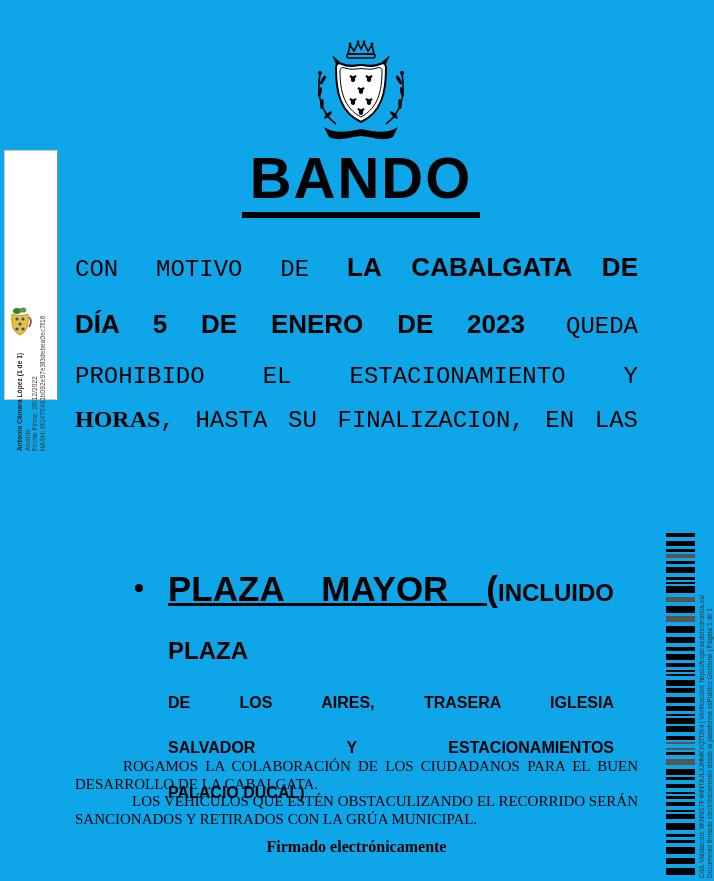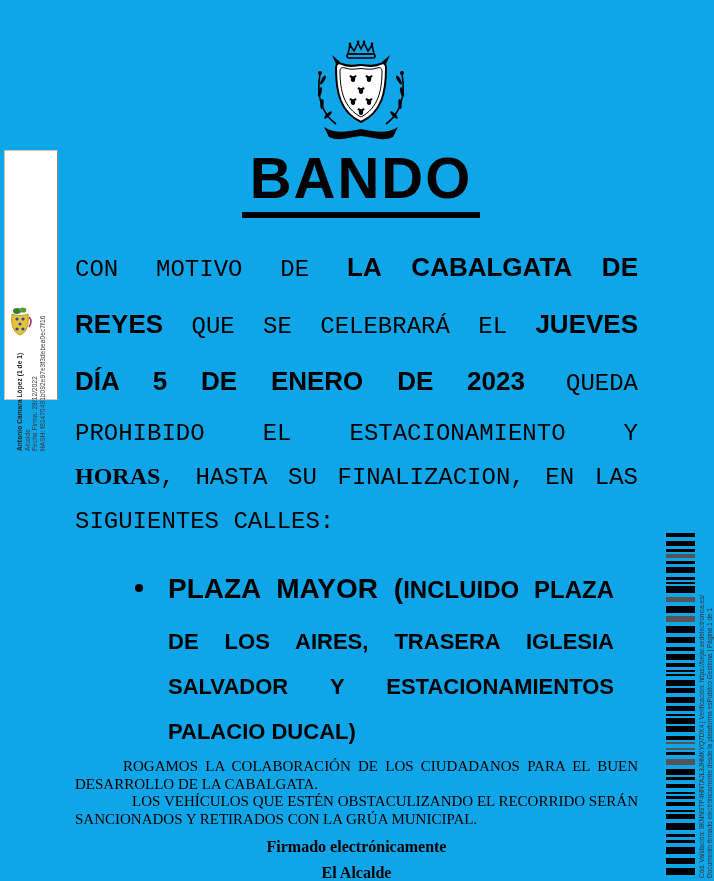--- a/index.html
+++ b/index.html
@@ -59,22 +59,22 @@
   
   .bullet-block {
     position:absolute; left:168px; top:560px; width:446px;
     font-family:"Liberation Sans", sans-serif; font-weight:bold;
   }
   .bullet-dot {
     position:absolute; left:-33px; top:24px; width:8px; height:8px;
     border-radius:50%; background:#000;
   }
   .bl1 { font-size:24px; line-height:58px; text-align:justify; text-align-last:justify; }
-  .bl1 .big { font-size:28px; }
-  .bl { font-size:22px; line-height:45px; text-align:justify; text-align-last:justify; }
+  .bl1 .big { font-size:35px;text-decoration:underline; }
+  .bl { font-size:16px; line-height:45px; text-align:justify; text-align-last:justify; }
   .bl.last { text-align:left; text-align-last:left; }
 
   
   .notes { position:absolute; left:75px; top:758px; width:563px; font-size:15px; line-height:17.5px; }
   .note-just { text-indent:48px; text-align:justify; text-align-last:justify; }
   .note-left-ind { text-indent:48px; text-align:right; }
   .note-left { text-align:left; }
 
   
   .signature { position:absolute; left:75px; top:838px; width:563px; text-align:center; }
@@ -158,45 +158,42 @@
     </g>
     <path d="M28,87 C40,95 54,91 65,89 C76,91 90,95 102,87 L97,97 C87,102 76,97 65,96 C54,97 43,102 33,97 Z" fill="#000"></path>
   </svg>
 
   <div class="title-wrap">
     <span class="title">BANDO</span>
   </div>
 
   <div class="p1">
     <div class="pl tall"><span class="sr">CON MOTIVO DE </span><span class="sb">LA CABALGATA DE</span></div>
-    <div class="pl tall"><span class="sb">REYES</span><span class="sr"> QUE SE CELEBRARÁ EL </span><span class="sb">JUEVES</span></div>
     <div class="pl tall"><span class="sb">DÍA 5 DE ENERO DE 2023</span><span class="sr"> QUEDA</span></div>
     <div class="pl"><span class="sr">PROHIBIDO EL ESTACIONAMIENTO Y</span></div>
     <div class="pl"><span class="srb">HORAS</span><span class="sr">, HASTA SU FINALIZACION, EN LAS</span></div>
-    <div class="pl last"><span class="sr">SIGUIENTES CALLES:</span></div>
   </div>
 
   <div class="bullet-block">
     <span class="bullet-dot"></span>
     <div class="bl1"><span class="big">PLAZA MAYOR (</span><span>INCLUIDO PLAZA</span></div>
     <div class="bl">DE LOS AIRES, TRASERA IGLESIA</div>
     <div class="bl">SALVADOR Y ESTACIONAMIENTOS</div>
     <div class="bl last">PALACIO DUCAL)</div>
   </div>
 
   <div class="notes">
     <div class="note-just">ROGAMOS LA COLABORACIÓN DE LOS CIUDADANOS PARA EL BUEN</div>
     <div class="note-left">DESARROLLO DE LA CABALGATA.</div>
     <div class="note-left-ind">LOS VEHÍCULOS QUE ESTÉN OBSTACULIZANDO EL RECORRIDO SERÁN</div>
     <div class="note-left">SANCIONADOS Y RETIRADOS CON LA GRÚA MUNICIPAL.</div>
   </div>
 
   <div class="signature">
     <div class="sig-line">Firmado electrónicamente</div>
-    <div class="sig-line">El Alcalde</div>
   </div>
 
   <div class="barcode">
       <div class="bar" style="height: 4px; margin-bottom: 4px;"></div>
       <div class="bar" style="height: 5px; margin-bottom: 3px;"></div>
       <div class="bar" style="height: 3px; margin-bottom: 2px;"></div>
       <div class="bar g" style="height: 4px; margin-bottom: 3px;"></div>
       <div class="bar" style="height: 3px; margin-bottom: 3px;"></div>
       <div class="bar" style="height: 6px; margin-bottom: 4px;"></div>
       <div class="bar" style="height: 3px; margin-bottom: 2px;"></div>

